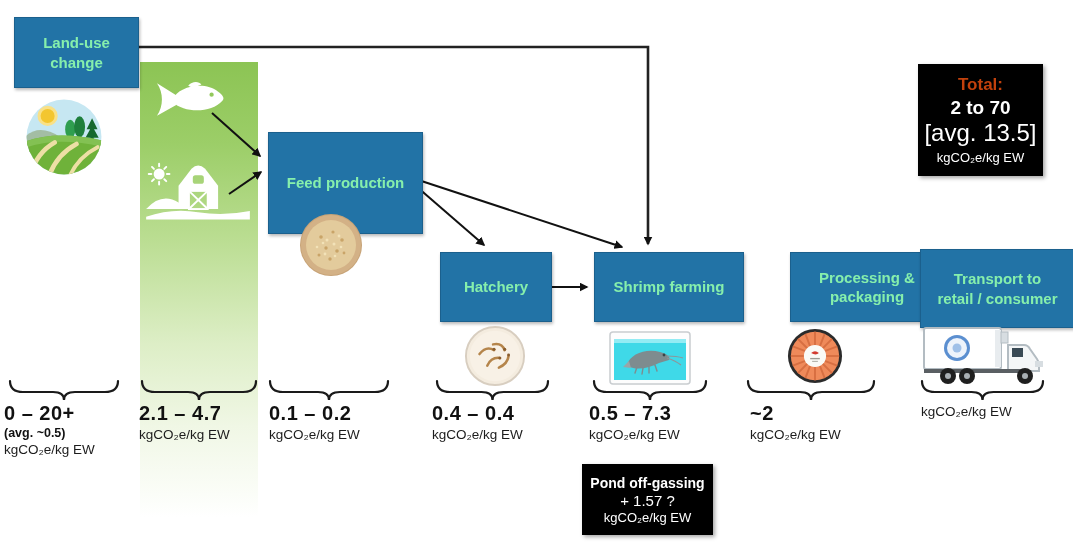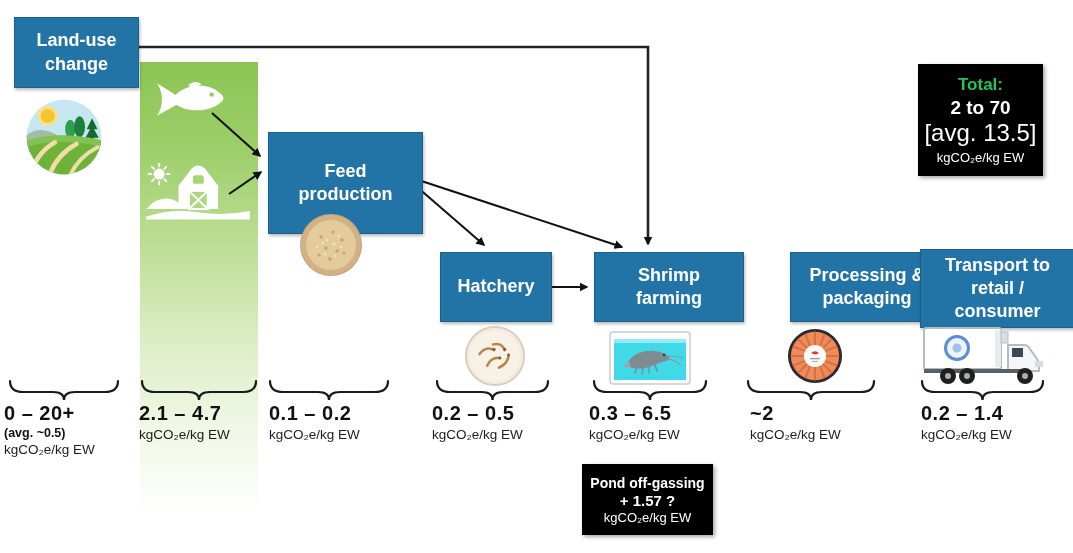--- a/index.html
+++ b/index.html
@@ -7,21 +7,21 @@
     position:relative;width:1073px;height:553px;background:#ffffff;overflow:hidden;
     font-family:"Liberation Sans", sans-serif;color:#111;
   }
   .band{
     position:absolute;left:140px;top:62px;width:118px;height:455px;z-index:1;
     background:linear-gradient(180deg,#8CC454 0%,#9CCE68 18%,#BCDE94 40%,#DDEEC6 62%,#F0F7E5 80%,#FBFDF8 95%,#FFFFFF 100%);
   }
   svg.overlay{position:absolute;left:0;top:0;z-index:2;pointer-events:none;}
   .stage{
     position:absolute;z-index:3;background:#2273A6;border:1px solid #1B608D;
-    color:#ffffff;font-weight:700;font-size:18px;line-height:1.28;text-align:center;
+    color:#86efac;font-weight:700;font-size:15px;line-height:1.28;text-align:center;
     display:flex;align-items:center;justify-content:center;
     box-shadow:1px 2px 3px rgba(0,0,0,.28);
   }
   .icon{position:absolute;z-index:3;}
   .vals{position:absolute;z-index:3;top:402px;}
   .vals .v{font-size:20px;font-weight:700;letter-spacing:.5px;}
   .vals .a{font-size:12.5px;font-weight:700;margin-top:1px;}
   .vals .u{font-size:13.5px;margin-top:2px;color:#1c1c1c;}
   .brace{position:absolute;z-index:3;top:377px;}
   .blackbox{
@@ -29,21 +29,21 @@
     display:flex;flex-direction:column;align-items:center;justify-content:center;
     box-shadow:2px 2px 4px rgba(0,0,0,.35);
   }
   #total-box{left:918px;top:64px;width:125px;height:112px;}
   #total-box .t-title{font-size:17px;font-weight:700;margin-bottom:2px;}
   #total-box .t-range{font-size:19px;font-weight:700;}
   #total-box .t-avg{font-size:24px;font-weight:400;}
   #total-box .t-unit{font-size:13px;margin-top:3px;}
   #pond-box{left:582px;top:464px;width:131px;height:71px;}
   #pond-box .p-title{font-size:14px;font-weight:700;}
-  #pond-box .p-value{font-size:15px;font-weight:700;margin-top:1px;}
+  #pond-box .p-value{font-size:15px;font-weight:400;margin-top:1px;}
   #pond-box .p-unit{font-size:13px;margin-top:1px;}
 </style>
 </head>
 <body>
 
 <div id="canvas">
 
   <div class="band"></div>
 
   <svg class="overlay" width="1073" height="553" viewBox="0 0 1073 553">
@@ -301,38 +301,37 @@
   </div>
   <div class="vals" style="left:139px;width:120px;">
     <div class="v">2.1 – 4.7</div>
     <div class="u">kgCO₂e/kg EW</div>
   </div>
   <div class="vals" style="left:269px;width:120px;">
     <div class="v">0.1 – 0.2</div>
     <div class="u">kgCO₂e/kg EW</div>
   </div>
   <div class="vals" style="left:432px;width:121px;">
-    <div class="v">0.2 – 0.5</div>
+    <div class="v">0.4 – 0.4</div>
     <div class="u">kgCO₂e/kg EW</div>
   </div>
   <div class="vals" style="left:589px;width:121px;">
-    <div class="v">0.3 – 6.5</div>
+    <div class="v">0.5 – 7.3</div>
     <div class="u">kgCO₂e/kg EW</div>
   </div>
   <div class="vals" style="left:750px;width:122px;">
     <div class="v">~2</div>
     <div class="u">kgCO₂e/kg EW</div>
   </div>
   <div class="vals" style="left:921px;width:124px;">
-    <div class="v">0.2 – 1.4</div>
     <div class="u">kgCO₂e/kg EW</div>
   </div>
 
   <div class="blackbox" id="total-box" style="background-color: rgb(0, 0, 0);">
-    <div class="t-title" style="color: #22c55e;">Total:</div>
+    <div class="t-title" style="color: #c2410c;">Total:</div>
     <div class="t-range">2 to 70</div>
     <div class="t-avg">[avg. 13.5]</div>
     <div class="t-unit">kgCO₂e/kg EW</div>
   </div>
 
   <div class="blackbox" id="pond-box" style="background-color: rgb(0, 0, 0);">
     <div class="p-title">Pond off-gassing</div>
     <div class="p-value">+ 1.57 ?</div>
     <div class="p-unit">kgCO₂e/kg EW</div>
   </div>

